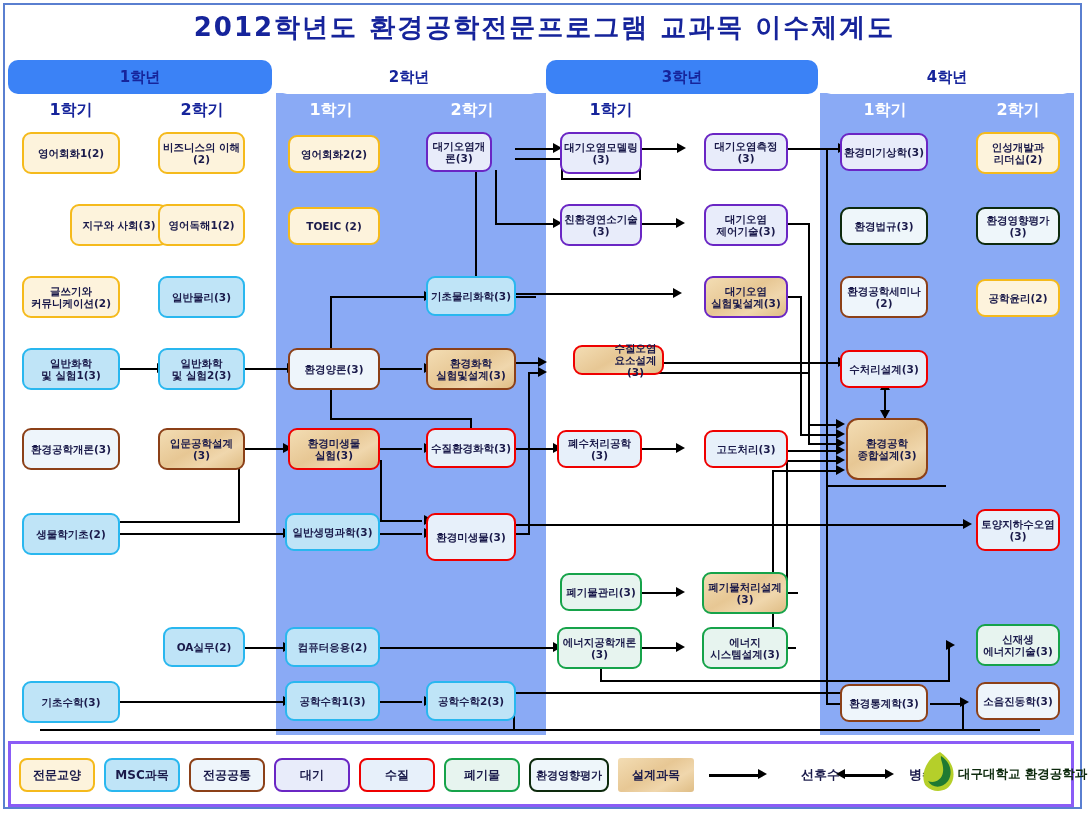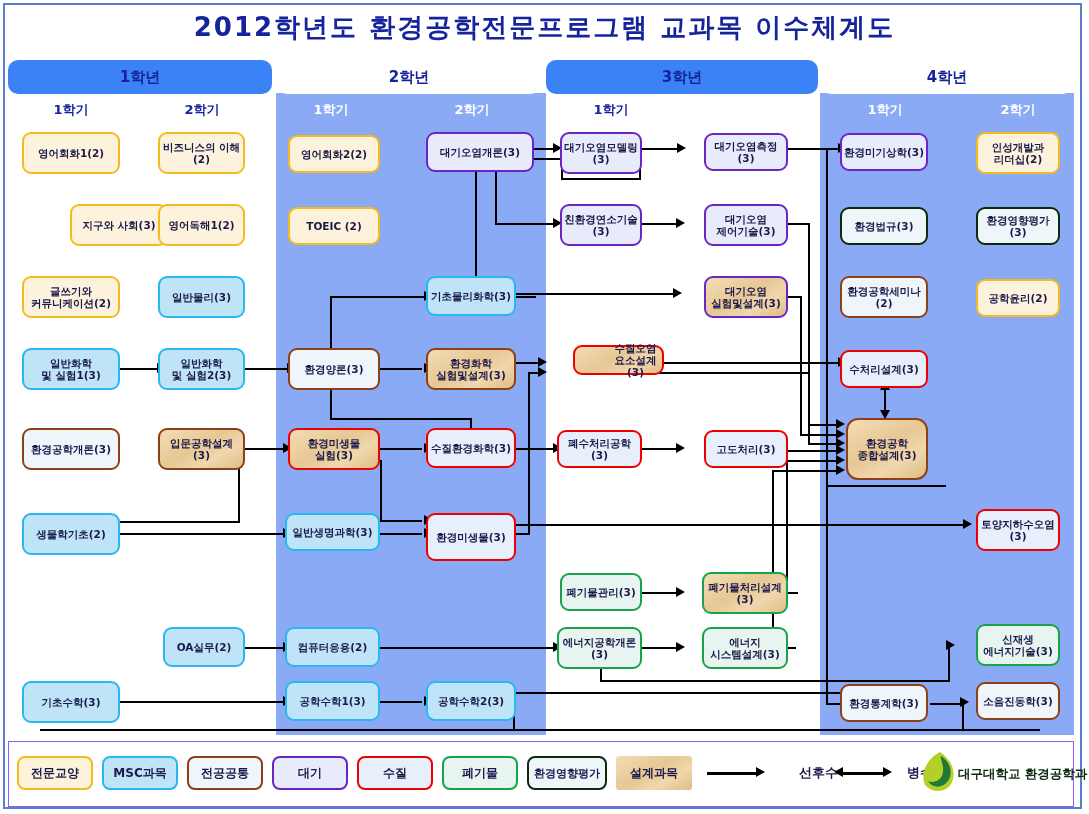--- a/index.html
+++ b/index.html
@@ -17,21 +17,21 @@
      font-size:15px;font-weight:bold;color:#16249b;border-radius:10px;}
   .year-pill.fill{background:#3b82f6;}
   .year-pill.plain{background:#ffffff;}
 
   
   .band{position:absolute;top:93px;height:642px;}
   .band.blue{background:#8aaaf5;}
 
   
   .sem-label{position:absolute;top:100px;height:20px;line-height:20px;width:120px;
-     text-align:center;font-size:13px;font-weight:bold;color:#16249b;}
+     text-align:center;font-size:16px;font-weight:bold;color:#16249b;}
   .sem-label.onblue{color:#ffffff;}
 
   
   .course{position:absolute;border-radius:9px;box-sizing:border-box;
      display:flex;align-items:center;justify-content:center;text-align:center;
      font-size:10.5px;font-weight:bold;color:#1a1a4a;line-height:1.15;
      border-width:2.2px;border-style:solid;padding:1px 2px;z-index:6;}
 
   
   .c-gen     {background:#fdf3dc;border-color:#f5ba1c;}            
@@ -47,21 +47,21 @@
   .wire{position:absolute;background:#000;z-index:3;}
   .wh{height:2.4px;}
   .wv{width:2.4px;}
   .arrow{position:absolute;width:0;height:0;z-index:4;}
   .ar-r{border-top:5px solid transparent;border-bottom:5px solid transparent;border-left:9px solid #000;}
   .ar-d{border-left:5px solid transparent;border-right:5px solid transparent;border-top:9px solid #000;}
   .ar-u{border-left:5px solid transparent;border-right:5px solid transparent;border-bottom:9px solid #000;}
 
   
   #legend{position:absolute;left:8px;top:741px;width:1066px;height:66px;
-     border:1px solid #8b5cf6;box-sizing:border-box;background:#fff;}
+     border:3px solid #8b5cf6;box-sizing:border-box;background:#fff;}
   .lg-box{position:absolute;top:14px;height:34px;border-radius:8px;box-sizing:border-box;
      display:flex;align-items:center;justify-content:center;
      font-size:12px;font-weight:bold;color:#1a1a4a;border-width:2.4px;border-style:solid;}
   .lg-text{position:absolute;font-size:13px;font-weight:bold;color:#1a1a4a;top:22px;}
   .lg-arrow-line{position:absolute;height:2.6px;background:#000;top:30px;}
   .lg-ar{position:absolute;width:0;height:0;top:25px;}
 
   
   #logo-leaf{position:absolute;left:922px;top:750px;width:36px;height:44px;}
   #logo-text{position:absolute;left:958px;top:766px;font-size:12.5px;font-weight:bold;color:#0d2a0d;}
@@ -270,21 +270,21 @@
   <div class="course c-msc" style="left:163px;top:627px;width:82px;height:40px;">OA실무(2)</div>
 
   <div class="course c-gen" style="left:288px;top:135px;width:92px;height:38px;">영어회화2(2)</div>
   <div class="course c-gen" style="left:288px;top:207px;width:92px;height:38px;">TOEIC (2)</div>
   <div class="course c-common" style="left:288px;top:348px;width:92px;height:42px;">환경양론(3)</div>
   <div class="course c-water design" style="left:288px;top:428px;width:92px;height:42px;">환경미생물<br>실험(3)</div>
   <div class="course c-msc" style="left:285px;top:513px;width:95px;height:38px;">일반생명과학(3)</div>
   <div class="course c-msc" style="left:285px;top:627px;width:95px;height:40px;">컴퓨터응용(2)</div>
   <div class="course c-msc" style="left:285px;top:681px;width:95px;height:40px;">공학수학1(3)</div>
 
-  <div class="course c-air" style="left:426px;top:132px;width:108px;height:40px;">대기오염개론(3)</div>
+  <div class="course c-air" style="left:426px;top:132px;width:66px;height:40px;">대기오염개론(3)</div>
   <div class="course c-msc" style="left:426px;top:276px;width:90px;height:40px;">기초물리화학(3)</div>
   <div class="course c-common design" style="left:426px;top:348px;width:90px;height:42px;">환경화학<br>실험및설계(3)</div>
   <div class="course c-water" style="left:426px;top:428px;width:90px;height:40px;">수질환경화학(3)</div>
   <div class="course c-water" style="left:426px;top:513px;width:90px;height:48px;">환경미생물(3)</div>
   <div class="course c-msc" style="left:426px;top:681px;width:90px;height:40px;">공학수학2(3)</div>
 
   <div class="course c-air" style="left:560px;top:132px;width:82px;height:42px;">대기오염모델링<br>(3)</div>
   <div class="course c-air" style="left:560px;top:204px;width:82px;height:42px;">친환경연소기술<br>(3)</div>
   <div class="course c-water design" style="left:573px;top:345px;width:91px;height:30px;padding-left:36px;">수질오염<br>요소설계(3)</div>
   <div class="course c-water" style="left:557px;top:430px;width:85px;height:38px;">폐수처리공학(3)</div>

